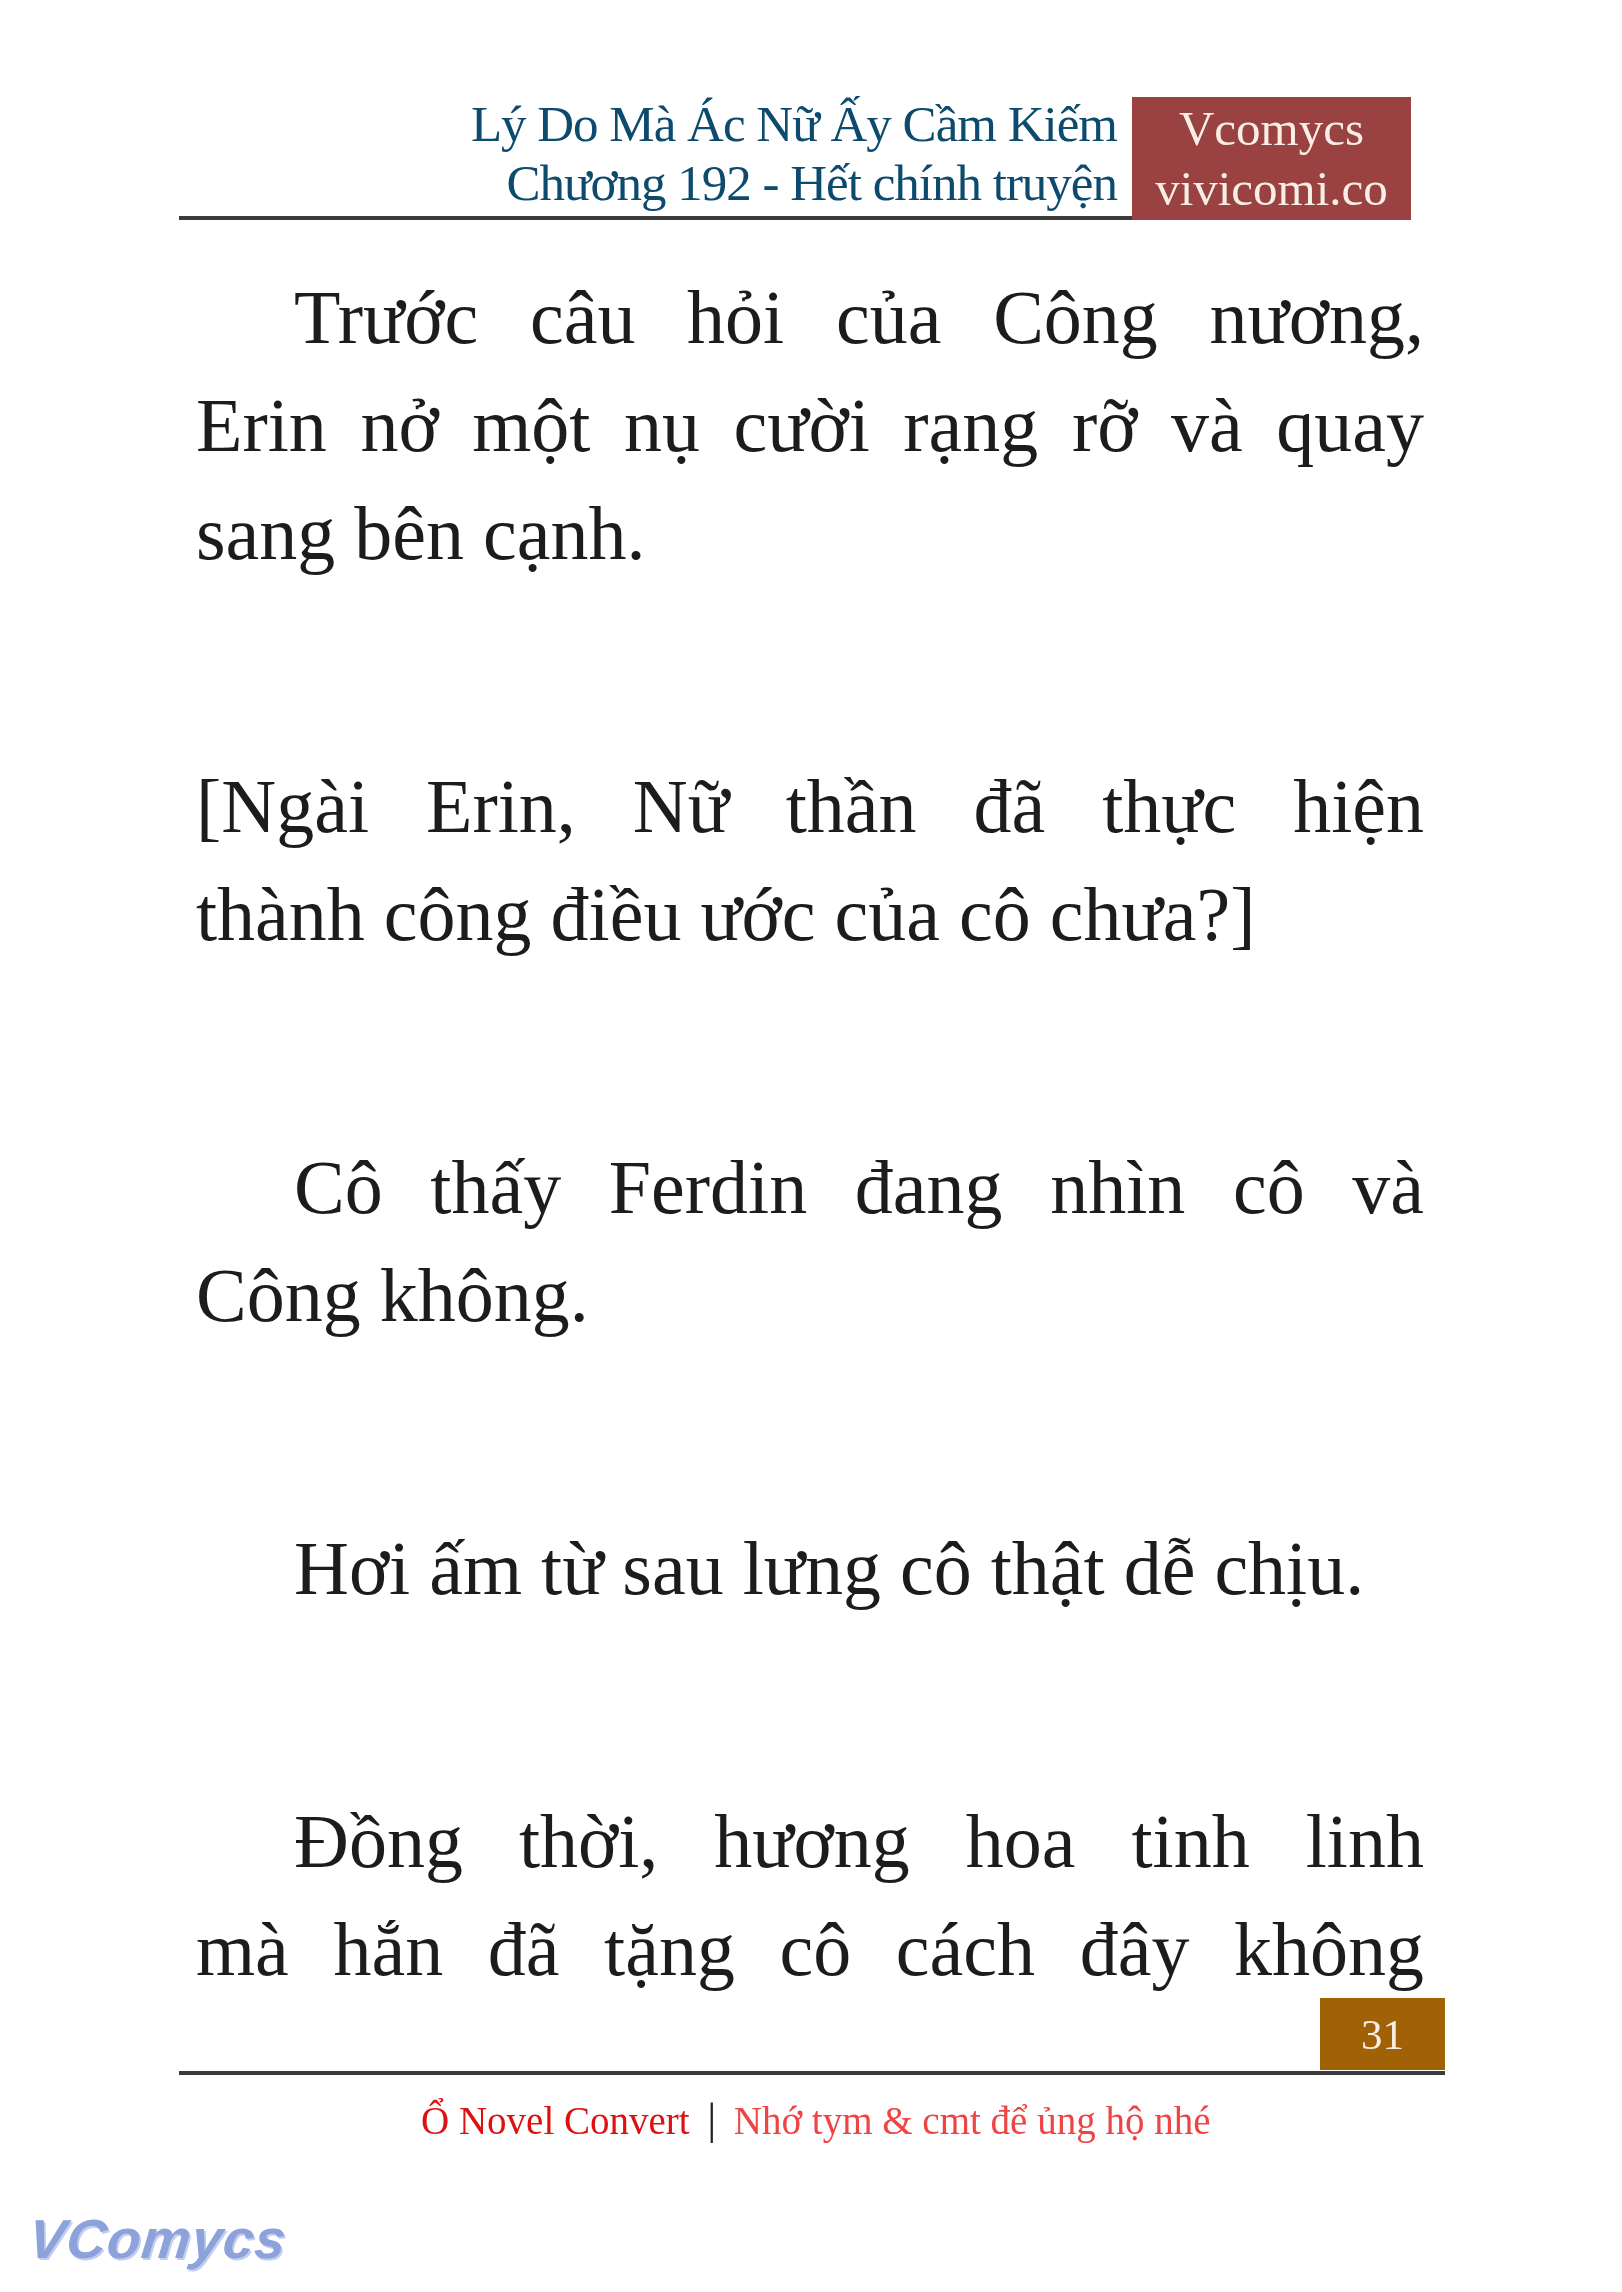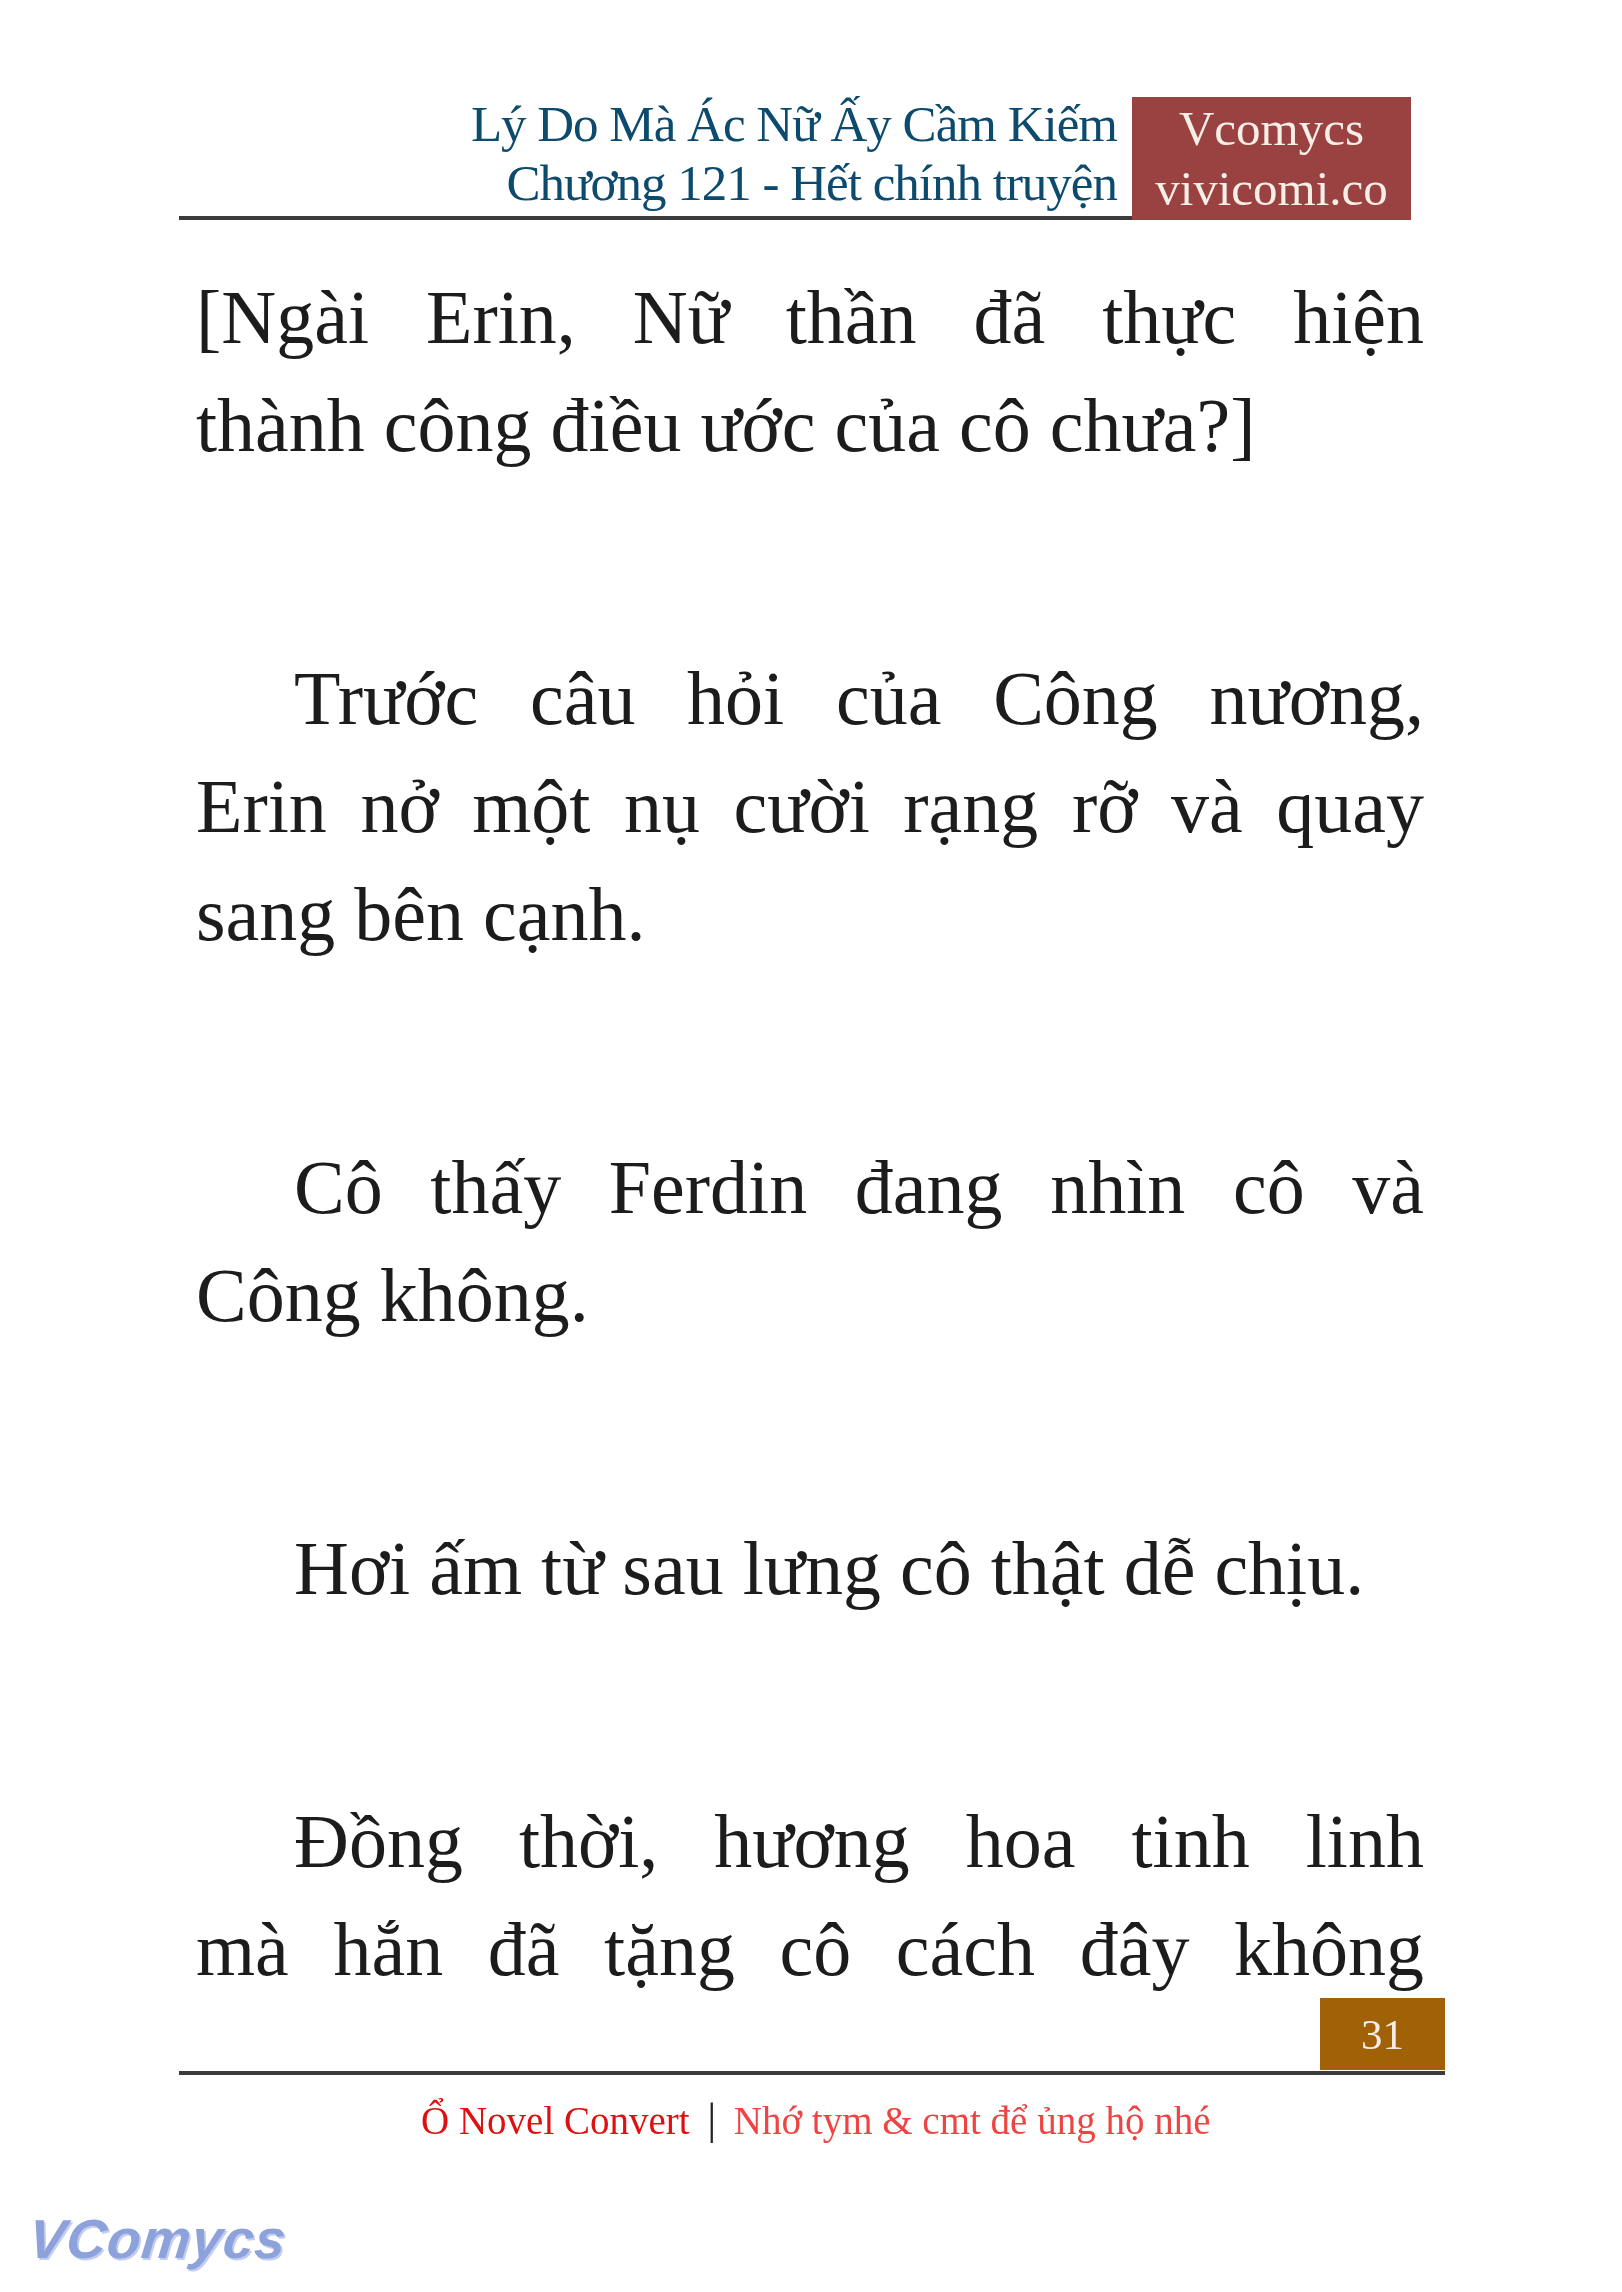--- a/index.html
+++ b/index.html
@@ -104,37 +104,37 @@
     transform:skewX(-6deg);
     color:#8da2db;
     text-shadow:2px 2px 0 #c3cdf0;
   }
 </style>
 </head>
 <body>
 
 <div class="header-title">
   <div>Lý Do Mà Ác Nữ Ấy Cầm Kiếm</div>
-  <div>Chương 121 - Hết chính truyện</div>
+  <div>Chương 192 - Hết chính truyện</div>
 </div>
 <div class="header-rule"></div>
 <div class="header-badge">
   <div>Vcomycs</div>
   <div>vivicomi.co</div>
 </div>
 
 <div class="body-text">
   <div class="para">
-    <div class="line j">[Ngài Erin, Nữ thần đã thực hiện</div>
-    <div class="line last">thành công điều ước của cô chưa?]</div>
-  </div>
-  <div class="para">
     <div class="line j indent">Trước câu hỏi của Công nương,</div>
     <div class="line j">Erin nở một nụ cười rạng rỡ và quay</div>
     <div class="line last">sang bên cạnh.</div>
+  </div>
+  <div class="para">
+    <div class="line j">[Ngài Erin, Nữ thần đã thực hiện</div>
+    <div class="line last">thành công điều ước của cô chưa?]</div>
   </div>
   <div class="para">
     <div class="line j indent">Cô thấy Ferdin đang nhìn cô và</div>
     <div class="line last">Công không.</div>
   </div>
   <div class="para">
     <div class="line last indent">Hơi ấm từ sau lưng cô thật dễ chịu.</div>
   </div>
   <div class="para">
     <div class="line j indent">Đồng thời, hương hoa tinh linh</div>

